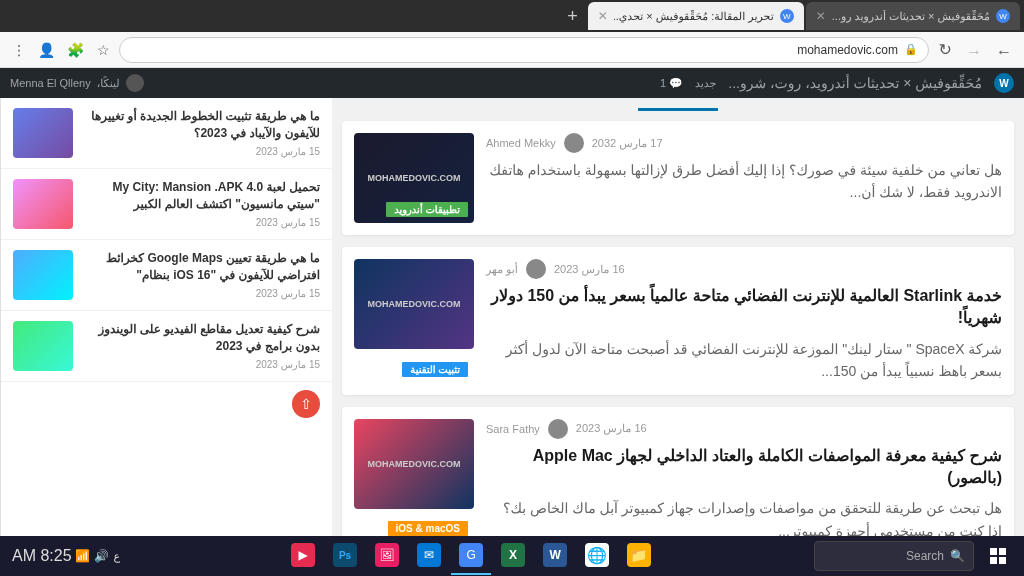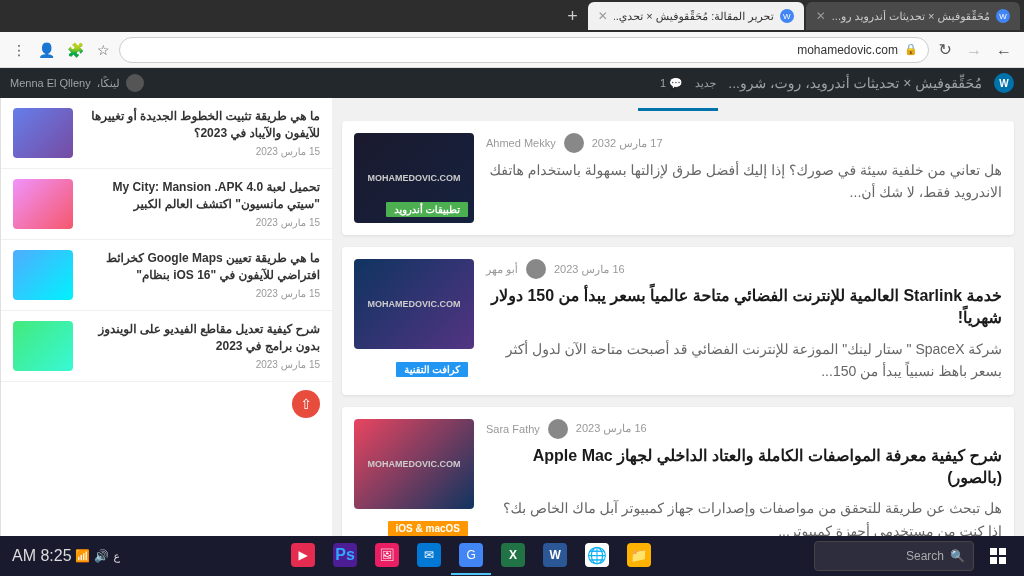--- a/index.html
+++ b/index.html
@@ -162,21 +162,21 @@
         <div class="post-meta">
           <span>16 مارس 2023</span>
           <div class="post-meta-avatar"></div>
           <span>أبو مهر</span>
         </div>
         <div class="post-title">خدمة Starlink العالمية للإنترنت الفضائي متاحة عالمياً بسعر يبدأ من 150 دولار شهرياً!</div>
         <div class="post-excerpt">شركة SpaceX " ستار لينك" الموزعة للإنترنت الفضائي قد أصبحت متاحة الآن لدول أكثر بسعر باهظ نسبياً يبدأ من 150...</div>
       </div>
       <div class="post-image-wrap">
         <div class="post-image-placeholder img-2" style="font-size:9px;color:#ccc;">MOHAMEDOVIC.COM</div>
-        <span class="post-badge badge-blue">كرافت التقنية</span>
+        <span class="post-badge badge-blue">تثبيت التقنية</span>
       </div>
     </div>
 
     <div class="post-card">
       <div class="post-info">
         <div class="post-meta">
           <span>16 مارس 2023</span>
           <div class="post-meta-avatar"></div>
           <span>Sara Fathy</span>
         </div>
@@ -271,21 +271,21 @@
     <div class="taskbar-app active">
       <div class="taskbar-app-icon" style="background:#4285f4;color:white;font-size:12px;">G</div>
     </div>
     <div class="taskbar-app">
       <div class="taskbar-app-icon" style="background:#0078d4;color:white;font-size:12px;">✉</div>
     </div>
     <div class="taskbar-app">
       <div class="taskbar-app-icon" style="background:#e91e63;color:white;font-size:12px;">🖼</div>
     </div>
     <div class="taskbar-app">
-      <div class="taskbar-app-icon" style="background:#4c1d95;color:#31a8ff;font-size:16px;font-weight:bold;">Ps</div>
+      <div class="taskbar-app-icon" style="background:#0c4a6e;color:#31a8ff;font-size:10px;font-weight:bold;">Ps</div>
     </div>
     <div class="taskbar-app">
       <div class="taskbar-app-icon" style="background:#e52b50;color:white;font-size:12px;">▶</div>
     </div>
   </div>
   <div class="taskbar-sys">
     <span style="font-size:11px;color:#ddd;">ع</span>
     <span style="font-size:12px;">🔊</span>
     <span style="font-size:12px;">📶</span>
     <div class="taskbar-time">

